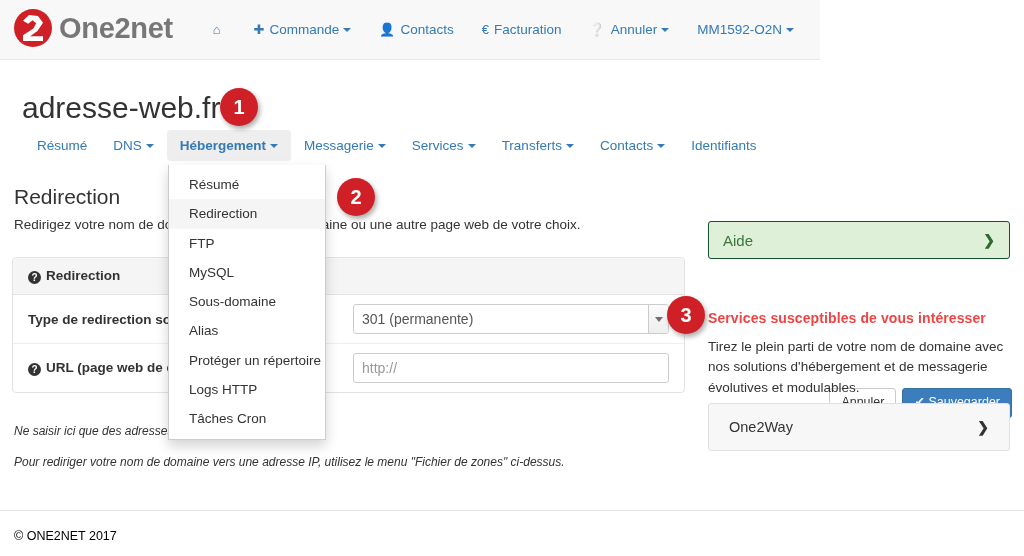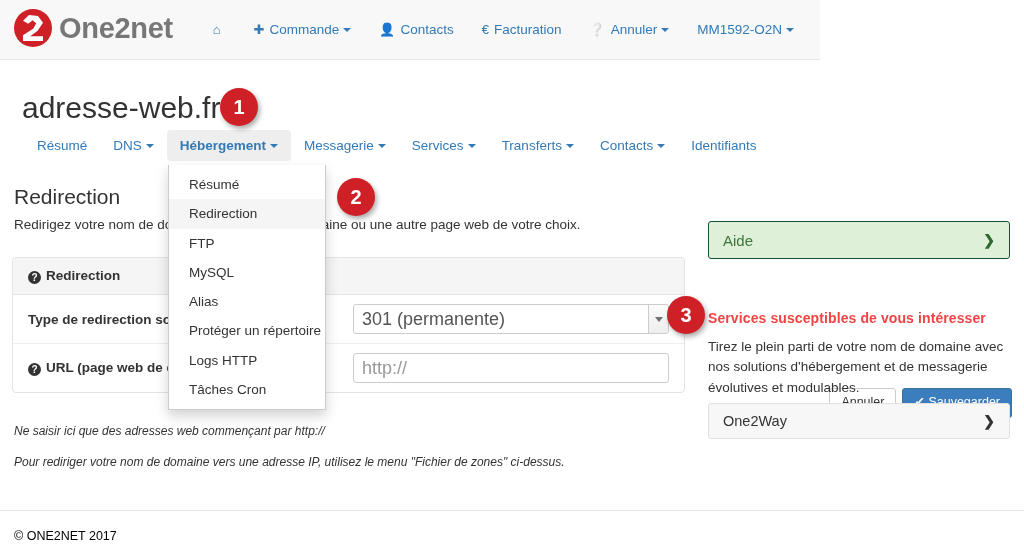--- a/index.html
+++ b/index.html
@@ -128,21 +128,21 @@
     padding-right: 10px;
   }
   .help-icon {
     display: inline-block; width: 13px; height: 13px; border-radius: 50%;
     background: #333; color: #fff; font-size: 10px; font-weight: bold;
     text-align: center; line-height: 13px; margin-right: 5px;
     vertical-align: -1px;
   }
   .form-control {
     flex: 1; height: 30px; border: 1px solid #ccc; border-radius: 3px;
-    background: #fff; font-size: 18px; color: #555;
+    background: #fff; font-size: 14px; color: #555;
     padding: 0 8px; display: flex; align-items: center;
   }
   .select-ctl { position: relative; padding-right: 24px; }
   .select-ctl .arrowbox {
     position: absolute; right: 0; top: 0; bottom: 0; width: 20px;
     background: linear-gradient(#fbfbfb,#eeeeee);
     border-left: 1px solid #ccc; border-radius: 0 3px 3px 0;
     display: flex; align-items: center; justify-content: center;
   }
   .select-ctl .arrowbox i {
@@ -183,24 +183,24 @@
 
   .side-h {
     position: absolute; left: 708px; top: 140px;
     font-size: 14px; font-weight: bold; color: #ef4444; letter-spacing: .1px;
   }
   .side-p {
     position: absolute; left: 708px; top: 167px; width: 305px;
     font-size: 13.5px; color: #333; line-height: 1.5;
   }
   .one2way {
-    position: absolute; left: 708px; top: 233px; width: 302px; height: 36px;
+    position: absolute; left: 708px; top: 233px; width: 302px; height: 48px;
     background: #f7f7f7; border: 1px solid #e0e0e0; border-radius: 3px;
     display: flex; align-items: center; justify-content: space-between;
-    padding: 0 14px; color: #333; font-size: 14.5px;
+    padding: 0 20px; color: #333; font-size: 14.5px;
   }
 
   
   .footer-sep {
     position: absolute; left: 0; top: 510px; width: 1024px;
     border-top: 1px solid #e7e7e7;
   }
   .footer-text {
     position: absolute; left: 14px; top: 529px;
     font-size: 12.5px; color: #000000;
@@ -291,20 +291,21 @@
       <span>One2Way</span>
       <span class="chev">❯</span>
     </div>
   </div>
 
   <div class="dropdown-menu">
     <a href="#" class="item">Résumé</a>
     <a href="#" class="item hover">Redirection</a>
     <a href="#" class="item">FTP</a>
     <a href="#" class="item">MySQL</a>
+    <a href="#" class="item">Sous-domaine</a>
     <a href="#" class="item">Alias</a>
     <a href="#" class="item">Protéger un répertoire</a>
     <a href="#" class="item">Logs HTTP</a>
     <a href="#" class="item">Tâches Cron</a>
   </div>
 
   <div class="badge" id="badge1">1</div>
   <div class="badge" id="badge2">2</div>
   <div class="badge" id="badge3">3</div>
 

